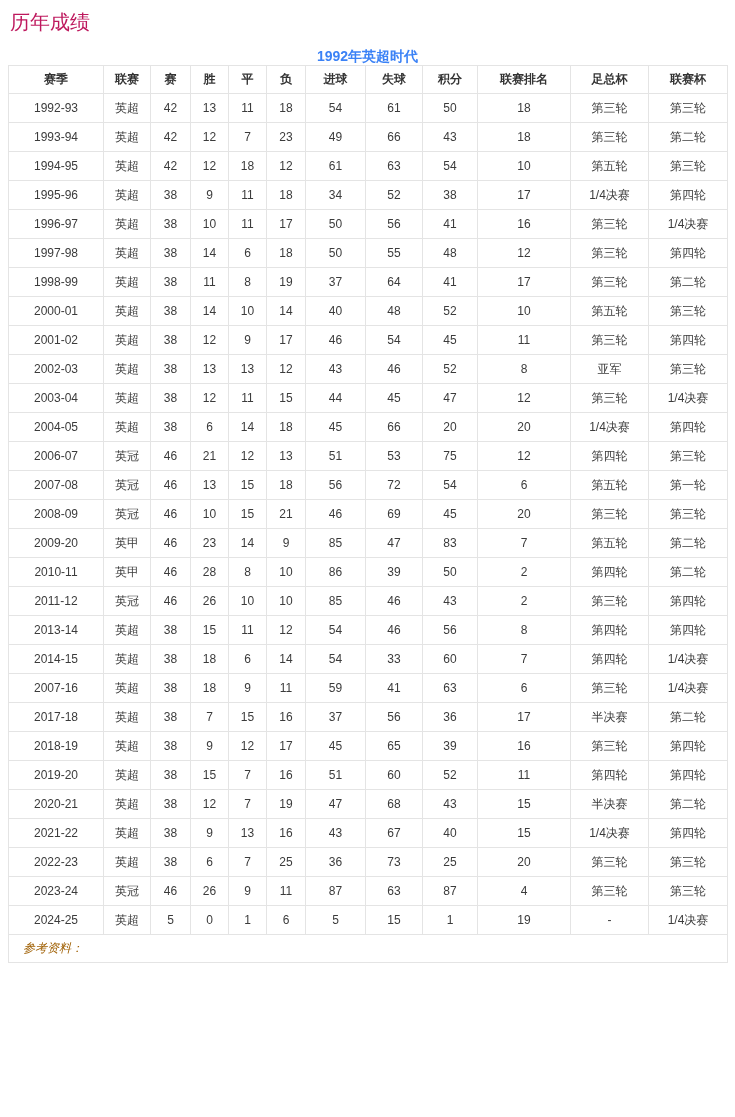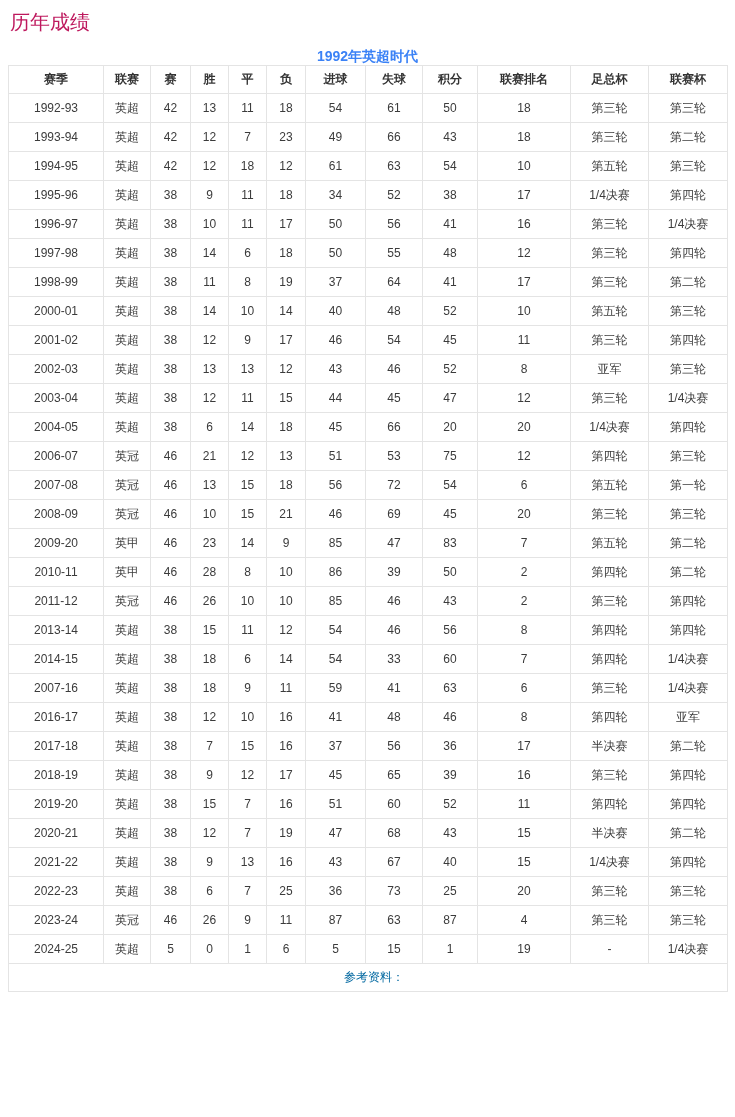--- a/index.html
+++ b/index.html
@@ -46,24 +46,25 @@
     color: #3b3b3b;
     white-space: nowrap;
     overflow: hidden;
   }
   table.results thead th {
     font-weight: 700;
     color: #333333;
     height: 28px;
   }
   table.results td.footer-cell {
-    text-align: center;
+    text-align: left;
     padding-left: 14px;
-    color: #0369a1;
+    color: #a16207;
     height: 28px;
+    font-style: italic;
   }
 </style>
 </head>
 <body>
 
 <div class="page">
   <h2 class="page-title">历年成绩</h2>
 
   <div class="table-caption">1992年英超时代</div>
 
@@ -387,34 +388,20 @@
         <td>9</td>
         <td>11</td>
         <td>59</td>
         <td>41</td>
         <td>63</td>
         <td>6</td>
         <td>第三轮</td>
         <td>1/4决赛</td>
       </tr>
         <tr>
-        <td>2016-17</td>
-        <td>英超</td>
-        <td>38</td>
-        <td>12</td>
-        <td>10</td>
-        <td>16</td>
-        <td>41</td>
-        <td>48</td>
-        <td>46</td>
-        <td>8</td>
-        <td>第四轮</td>
-        <td>亚军</td>
-      </tr>
-        <tr>
         <td>2017-18</td>
         <td>英超</td>
         <td>38</td>
         <td>7</td>
         <td>15</td>
         <td>16</td>
         <td>37</td>
         <td>56</td>
         <td>36</td>
         <td>17</td>

